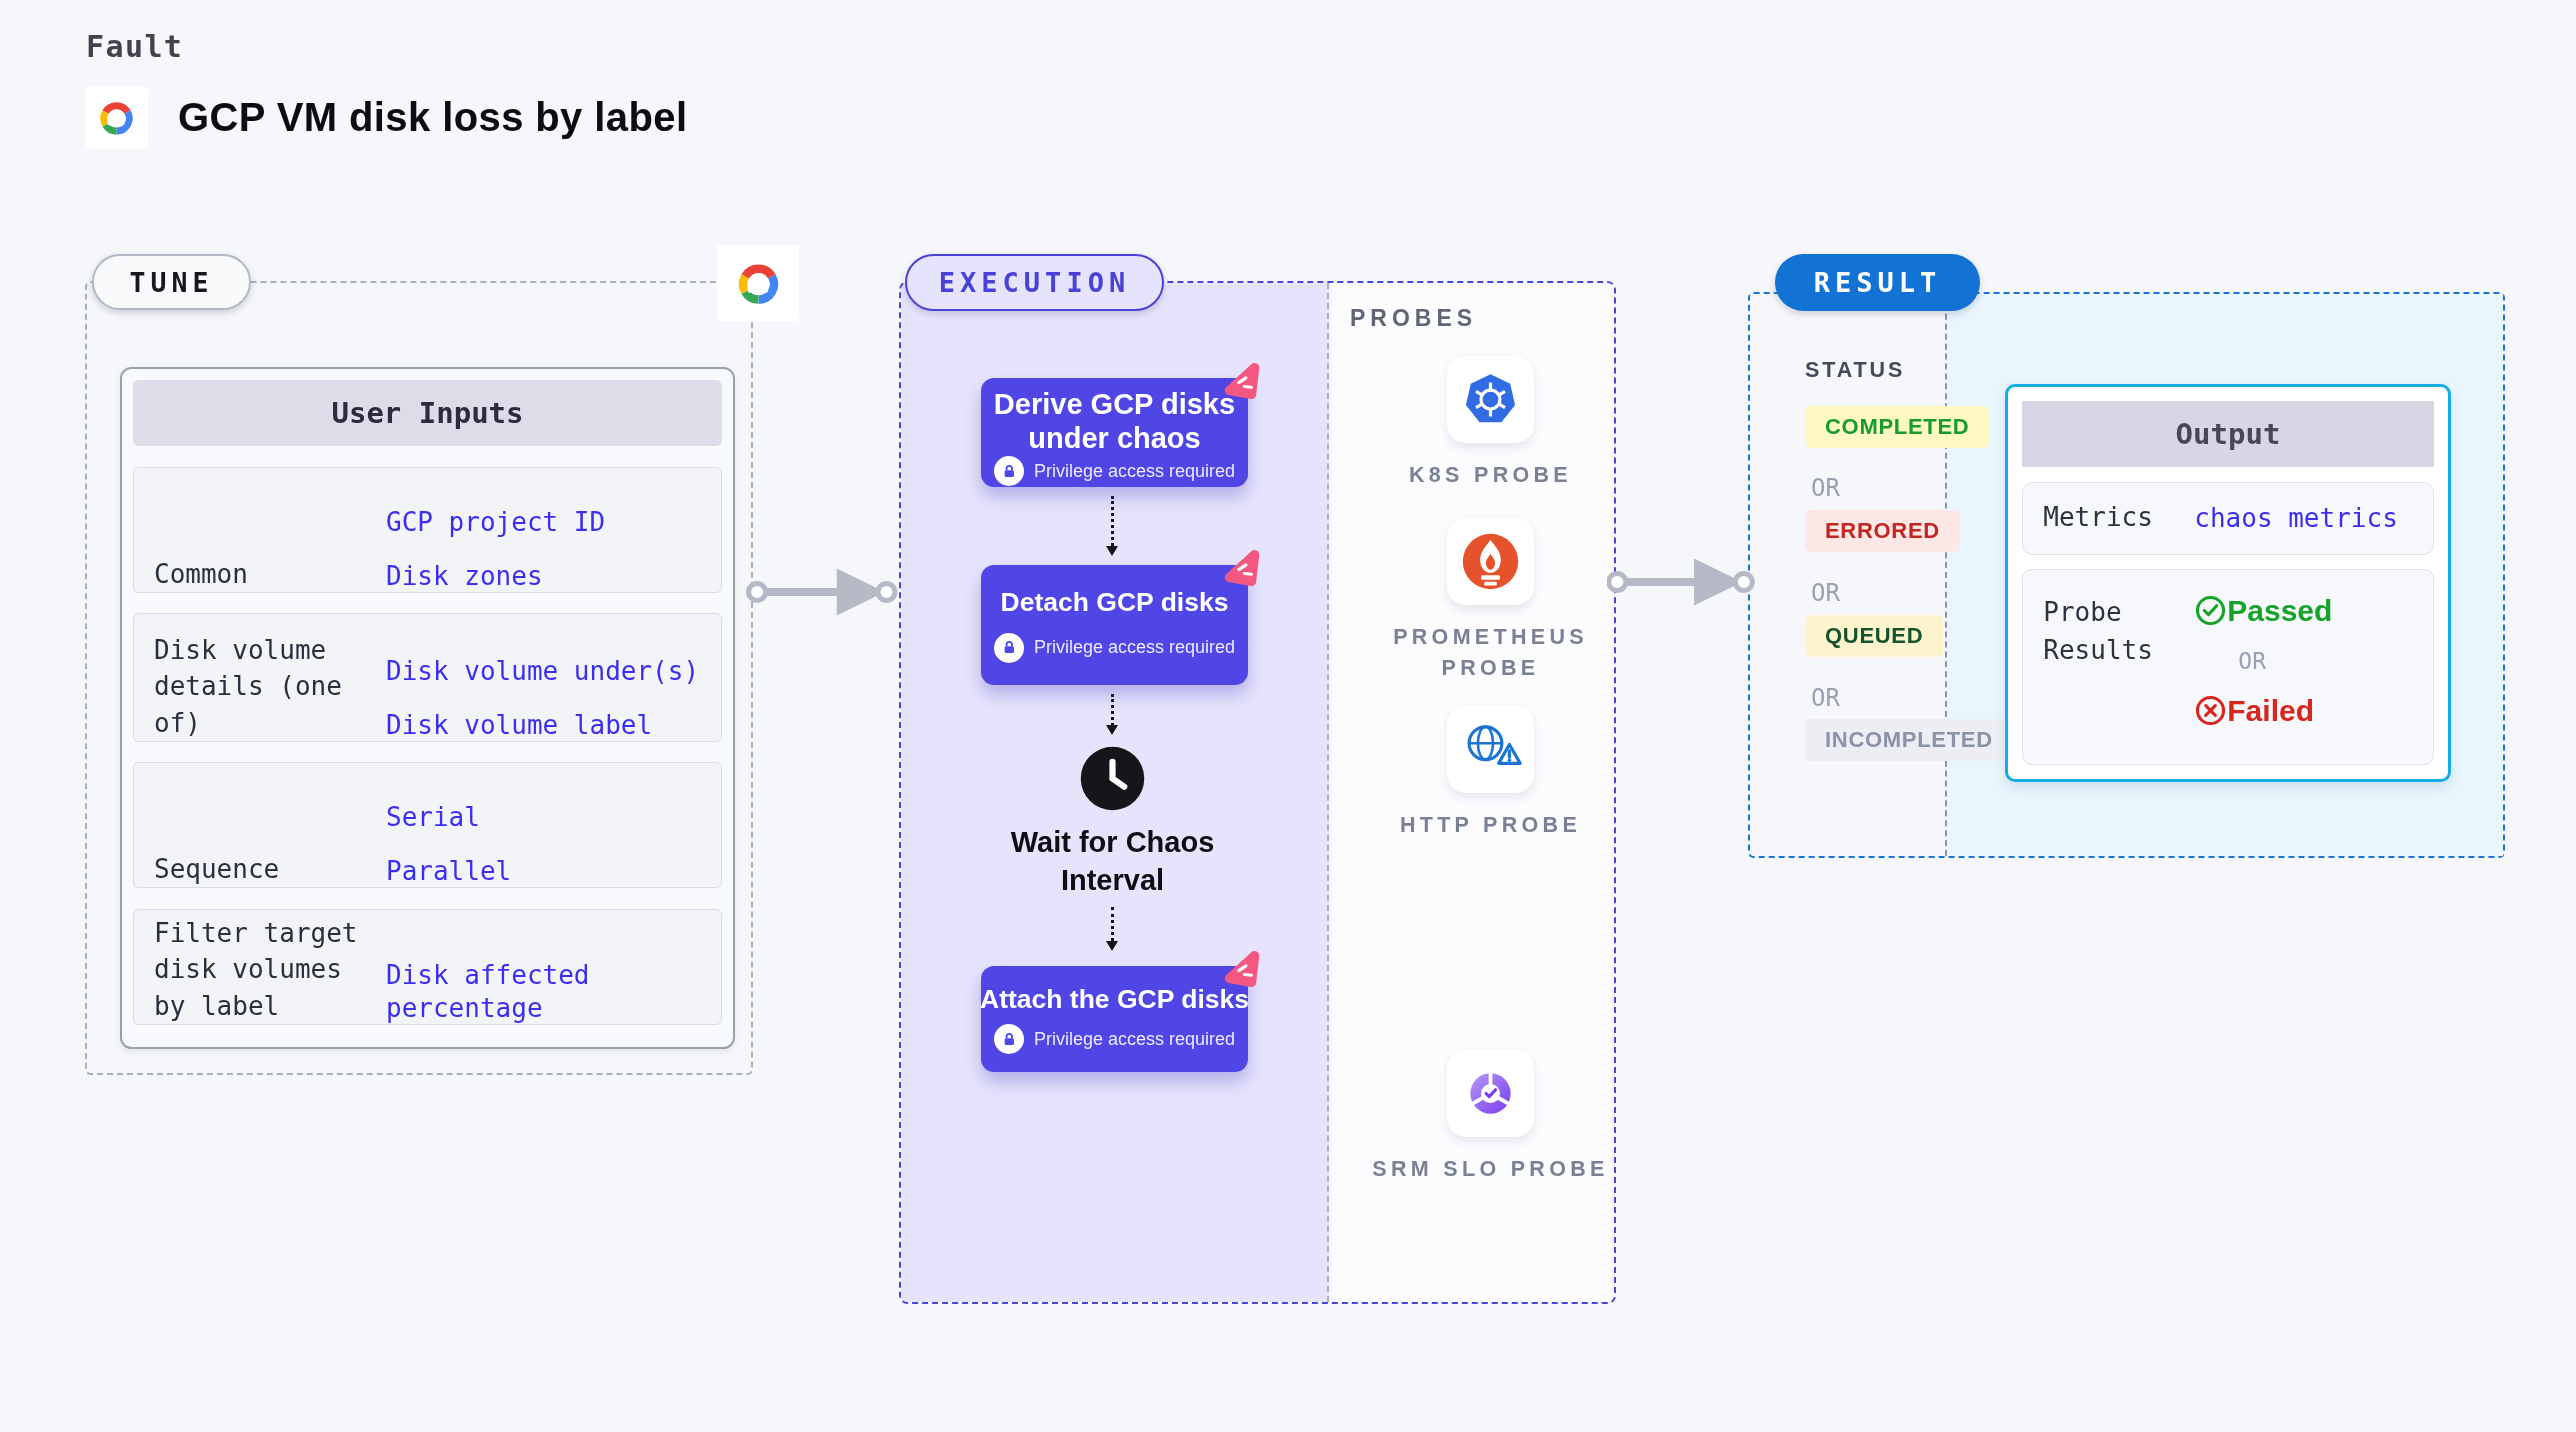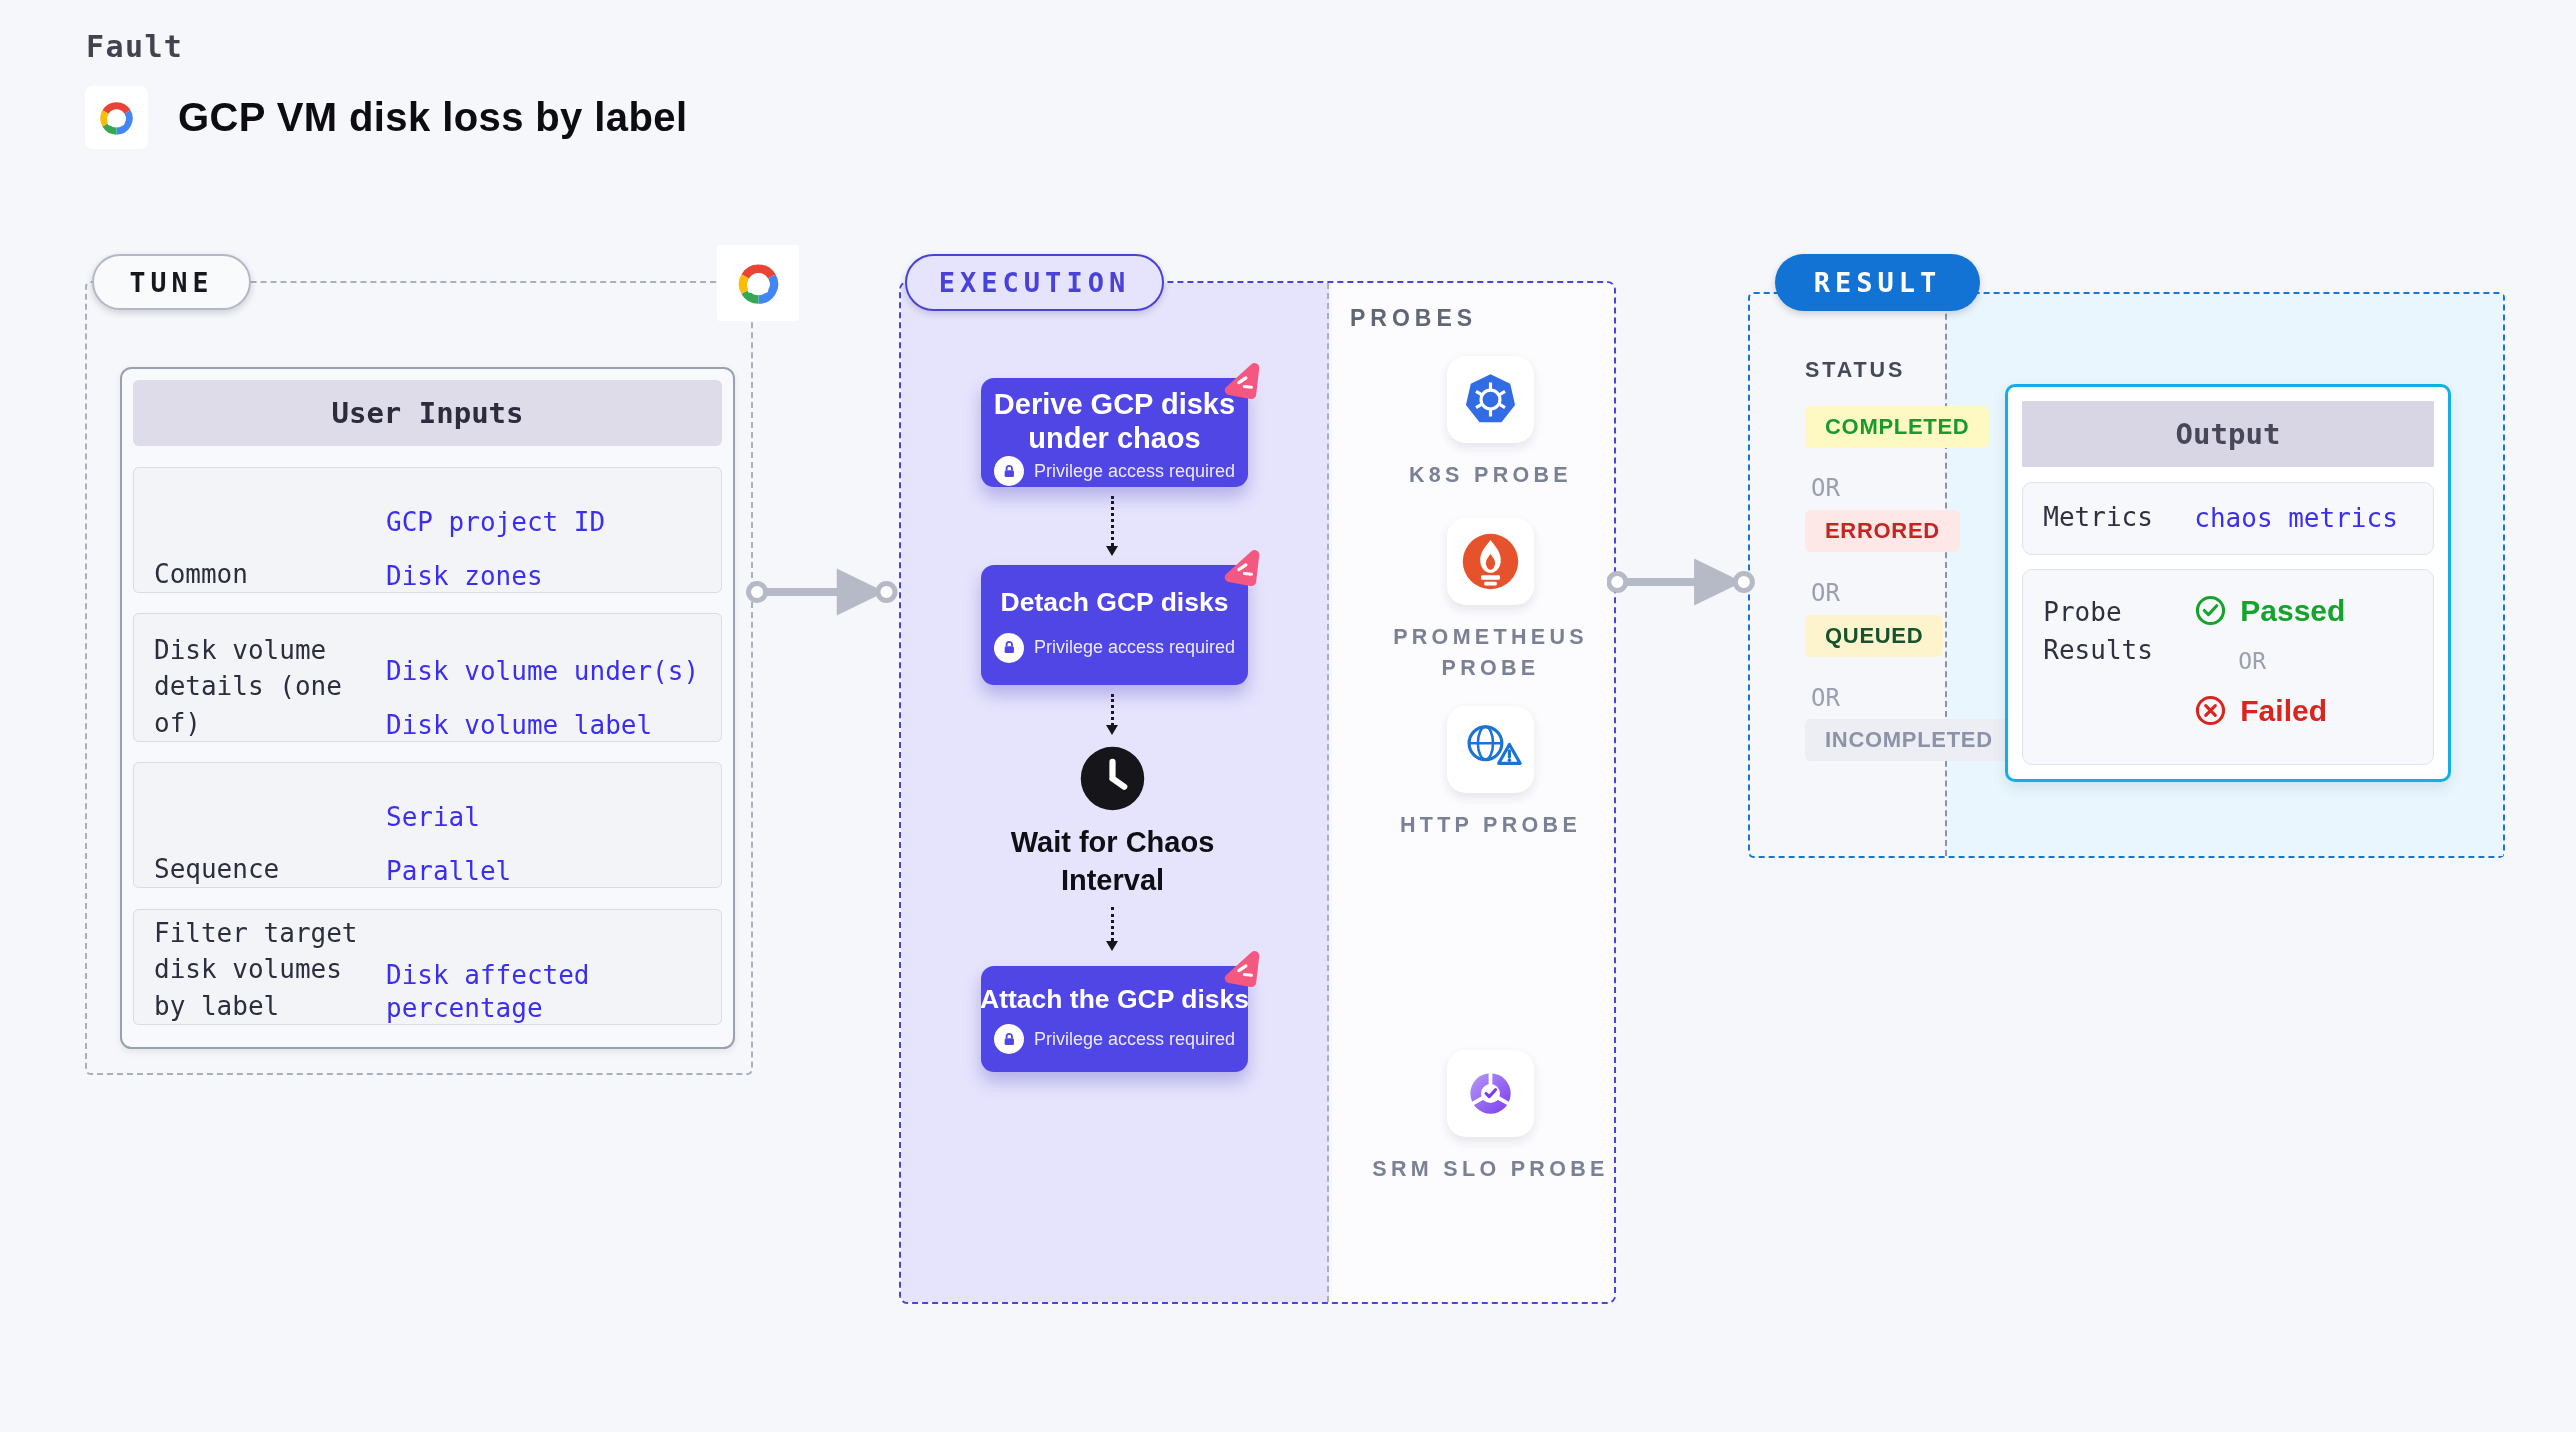--- a/index.html
+++ b/index.html
@@ -102,21 +102,21 @@
   .output-head { height:66px; background:#d8d6e4; border-radius:1px; display:flex; align-items:center;
                  justify-content:center; font-family:"DejaVu Sans Mono",monospace; font-weight:bold;
                  font-size:29px; color:#47475a; }
   .output-row { background:#f7f8fb; border:1.4px solid #e0e2ea; border-radius:10px; display:flex; }
   .out-metrics { height:73px; align-items:center; }
   .out-probes { flex:1; align-items:flex-start; padding-top:24px; }
   .out-label { font-family:"DejaVu Sans Mono",monospace; font-size:26px; color:#2e3140;
                width:171px; padding-left:20px; line-height:1.45; }
   .out-value { font-family:"DejaVu Sans Mono",monospace; font-size:26px; color:#3c2ef0; }
   .pr-col { display:flex; flex-direction:column; gap:20px; }
-  .pr-line { display:flex; align-items:center; gap:13px; font-weight:bold; font-size:30px; }
+  .pr-line { display:flex; align-items:center; font-weight:bold; font-size:30px; }
   .pr-line.passed { color:#16a32b; } .pr-line.failed { color:#da251f; }
   .pr-or { font-family:"DejaVu Sans Mono",monospace; font-size:23px; color:#9aa0b2; margin-left:44px; }
 
   .harrow { position:absolute; z-index:4; }
 </style>
 </head>
 <body>
 
 <div class="canvas">
 

